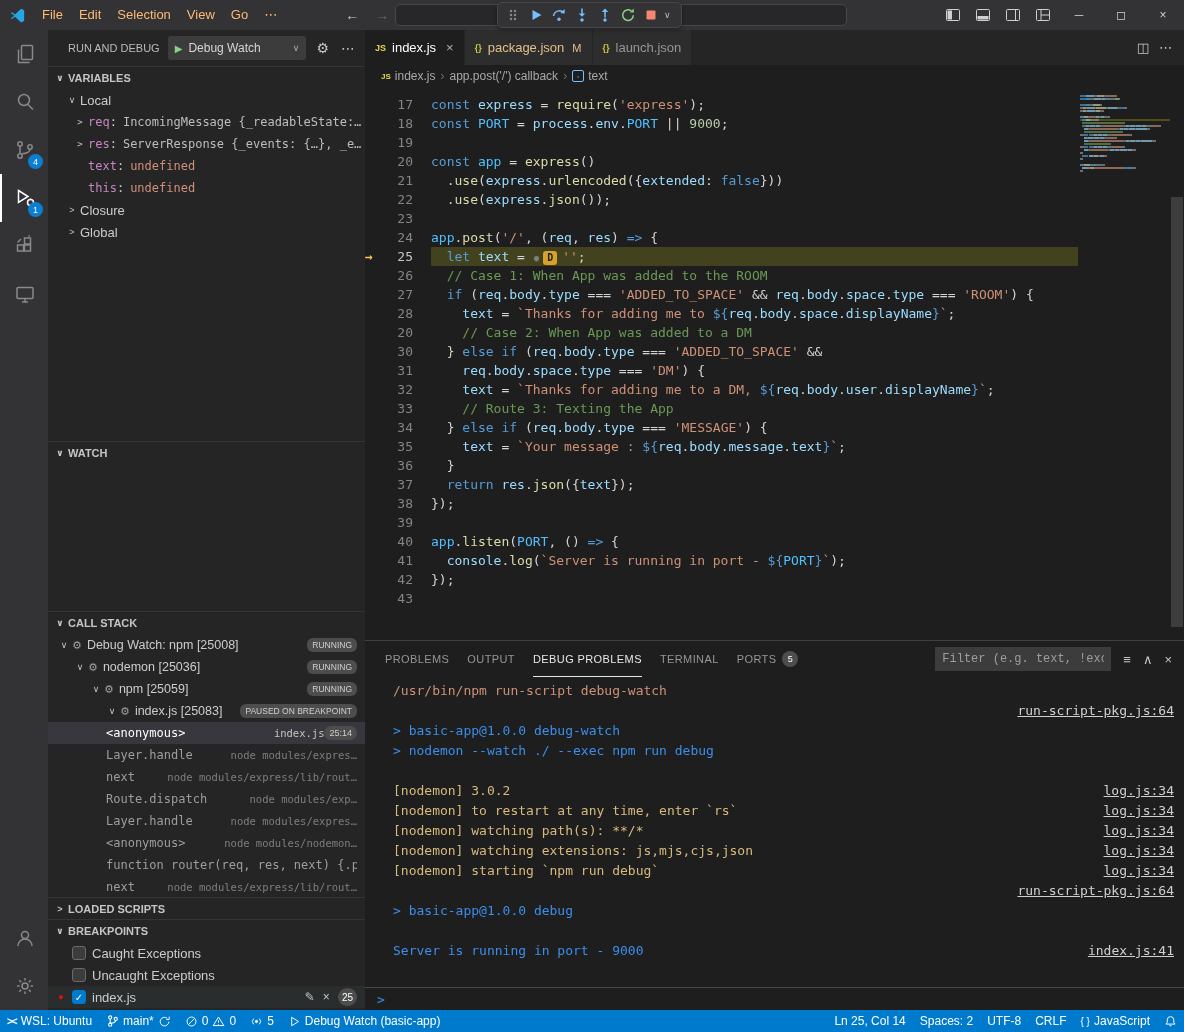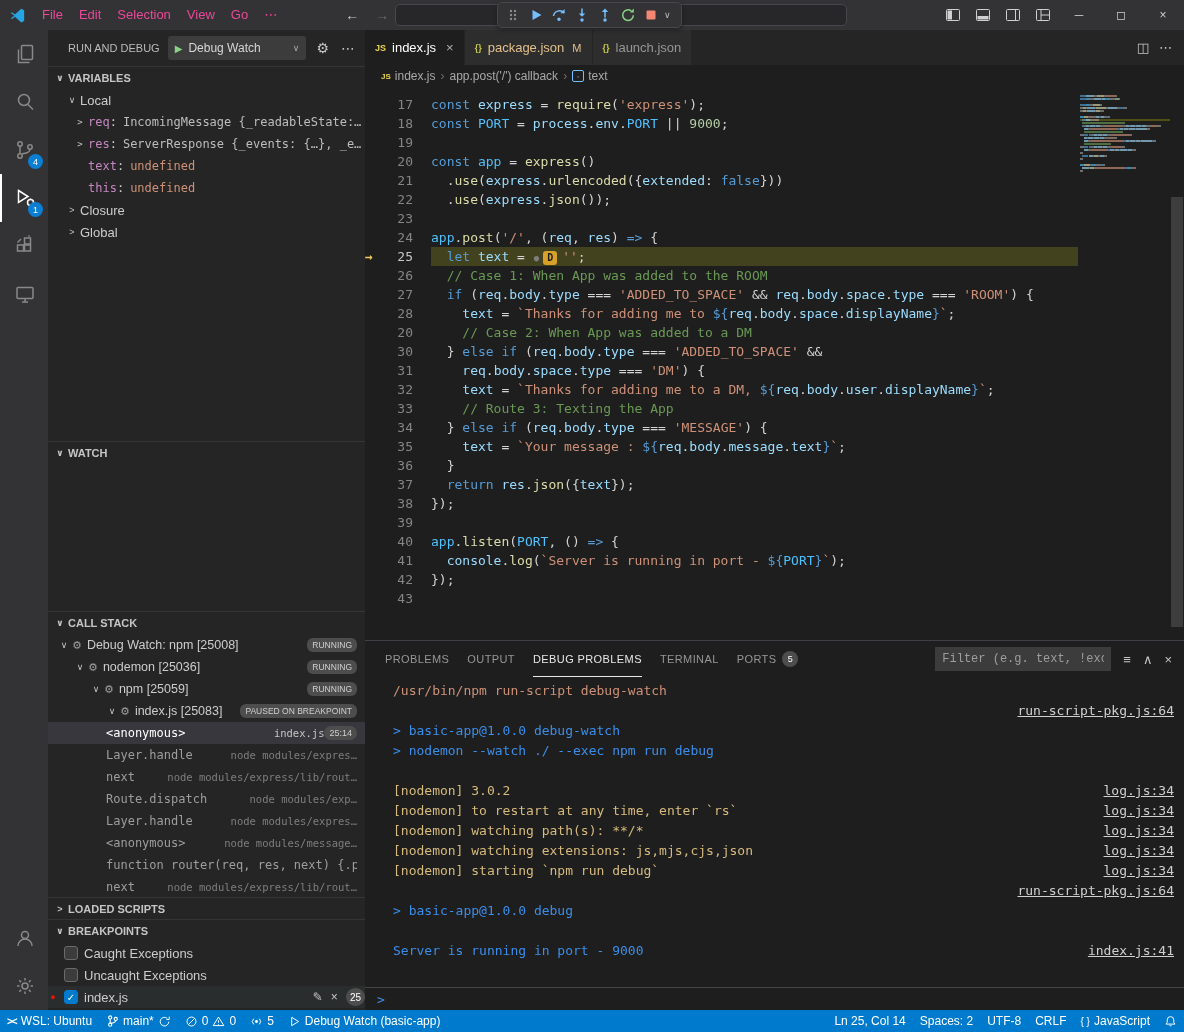--- a/index.html
+++ b/index.html
@@ -3,21 +3,21 @@
 <meta charset="utf-8">
 <style>
 *{box-sizing:border-box;margin:0;padding:0}
 html,body{width:1184px;height:1032px;overflow:hidden}
 body{background:#1e1e1e;font-family:"Liberation Sans","DejaVu Sans",sans-serif;font-size:13px;color:#ccc}
 .window{width:1184px;height:1032px;display:flex;flex-direction:column}
 
 
 .titlebar{height:30px;background:#333336;display:flex;align-items:center;flex:none;position:relative;z-index:5}
 .logo-wrap{width:34px;display:flex;justify-content:center}
-.menu-item{padding:0 8px;height:30px;line-height:30px;font-size:13px;color:#ec4899;cursor:default}
+.menu-item{padding:0 8px;height:30px;line-height:30px;font-size:13px;color:#fdba74;cursor:default}
 .nav-arrows{display:flex;margin-left:60px;gap:16px;color:#ccc;font-size:14px}
 .nav-fwd{color:#6a6a6a}
 .cmd-center{position:absolute;left:395px;top:4px;width:452px;height:22px;background:#27272a;border:1px solid #47474b;border-radius:5px}
 .debug-toolbar{position:absolute;left:497px;top:2px;height:26px;background:#333336;border:1px solid #47474b;border-radius:5px;display:flex;align-items:center;padding:0 5px;gap:3px;box-shadow:0 2px 4px rgba(0,0,0,.35)}
 .dt-btn{width:20px;height:20px;display:flex;align-items:center;justify-content:center}
 .dt-chevron{color:#bbb;font-size:9px;width:12px}
 .tb-right{position:absolute;right:0;top:0;height:30px;display:flex;align-items:center}
 .layout-btn{width:30px;height:30px;display:flex;align-items:center;justify-content:center}
 .win-btn{width:42px;height:30px;display:flex;align-items:center;justify-content:center;font-size:12px;color:#ccc}
 
@@ -54,21 +54,21 @@
 .sess-label{font-size:12.5px;color:#ccc;white-space:nowrap;overflow:hidden}
 .cs-badge{margin-left:auto;background:#4d4d4d;color:#cfcfcf;font-size:8.5px;padding:2px 5px;border-radius:6px;white-space:nowrap;flex:none}
 .cs-badge.pill{border-radius:8px;margin-left:0;font-size:9px}
 .frame{padding-left:58px}
 .frame-name{font-family:"DejaVu Sans Mono",monospace;font-size:12px;color:#d7d7d7;white-space:nowrap;overflow:hidden}
 .frame.dim .frame-name{color:#9d9d9d}
 .frame-src{margin-left:auto;color:#7e7e7e;font-size:10.5px;white-space:nowrap;overflow:hidden;font-family:"DejaVu Sans Mono",monospace;padding-left:8px}
 .frame.selected{background:#37373d}
 .frame.selected .frame-name{color:#fff}
 .frame.selected .frame-src{color:#c5c5c5}
-.bp-row{height:22px;display:flex;align-items:center;padding:0 0;gap:6px}
+.bp-row{height:22px;display:flex;align-items:center;padding:0 8px;gap:6px}
 .bp-row.hovered{background:#2a2d2e}
 .bp-dot{width:10px;text-align:center;color:#e51400;font-size:9px;flex:none}
 .checkbox{width:14px;height:14px;border:1px solid #6b6b6b;border-radius:3px;background:#3c3c3c;flex:none;display:flex;align-items:center;justify-content:center;font-size:10px;color:#fff}
 .checkbox.checked{background:#007acc;border-color:#007acc}
 .bp-label{font-size:13px;color:#ccc;white-space:nowrap;overflow:hidden}
 .bp-actions{margin-left:auto;display:flex;align-items:center;gap:8px}
 .bp-icon{color:#c5c5c5;font-size:12px}
 .bp-badge{background:#4d4d4d;color:#fff;font-size:10px;min-width:18px;height:18px;border-radius:9px;display:flex;align-items:center;justify-content:center;padding:0 4px}
 
 
@@ -408,21 +408,21 @@
             <div class="cs-row frame dim">
               <span class="frame-name">Route.dispatch</span>
               <span class="frame-src">node_modules/exp…</span>
             </div>
             <div class="cs-row frame dim">
               <span class="frame-name">Layer.handle</span>
               <span class="frame-src">node_modules/expres…</span>
             </div>
             <div class="cs-row frame dim">
               <span class="frame-name">&lt;anonymous&gt;</span>
-              <span class="frame-src">node_modules/message…</span>
+              <span class="frame-src">node_modules/nodemon…</span>
             </div>
             <div class="cs-row frame dim">
               <span class="frame-name">function router(req, res, next) {.pr…</span>
             </div>
             <div class="cs-row frame dim">
               <span class="frame-name">next</span>
               <span class="frame-src">node_modules/express/lib/rout…</span>
             </div>
           </div>
       </div>

